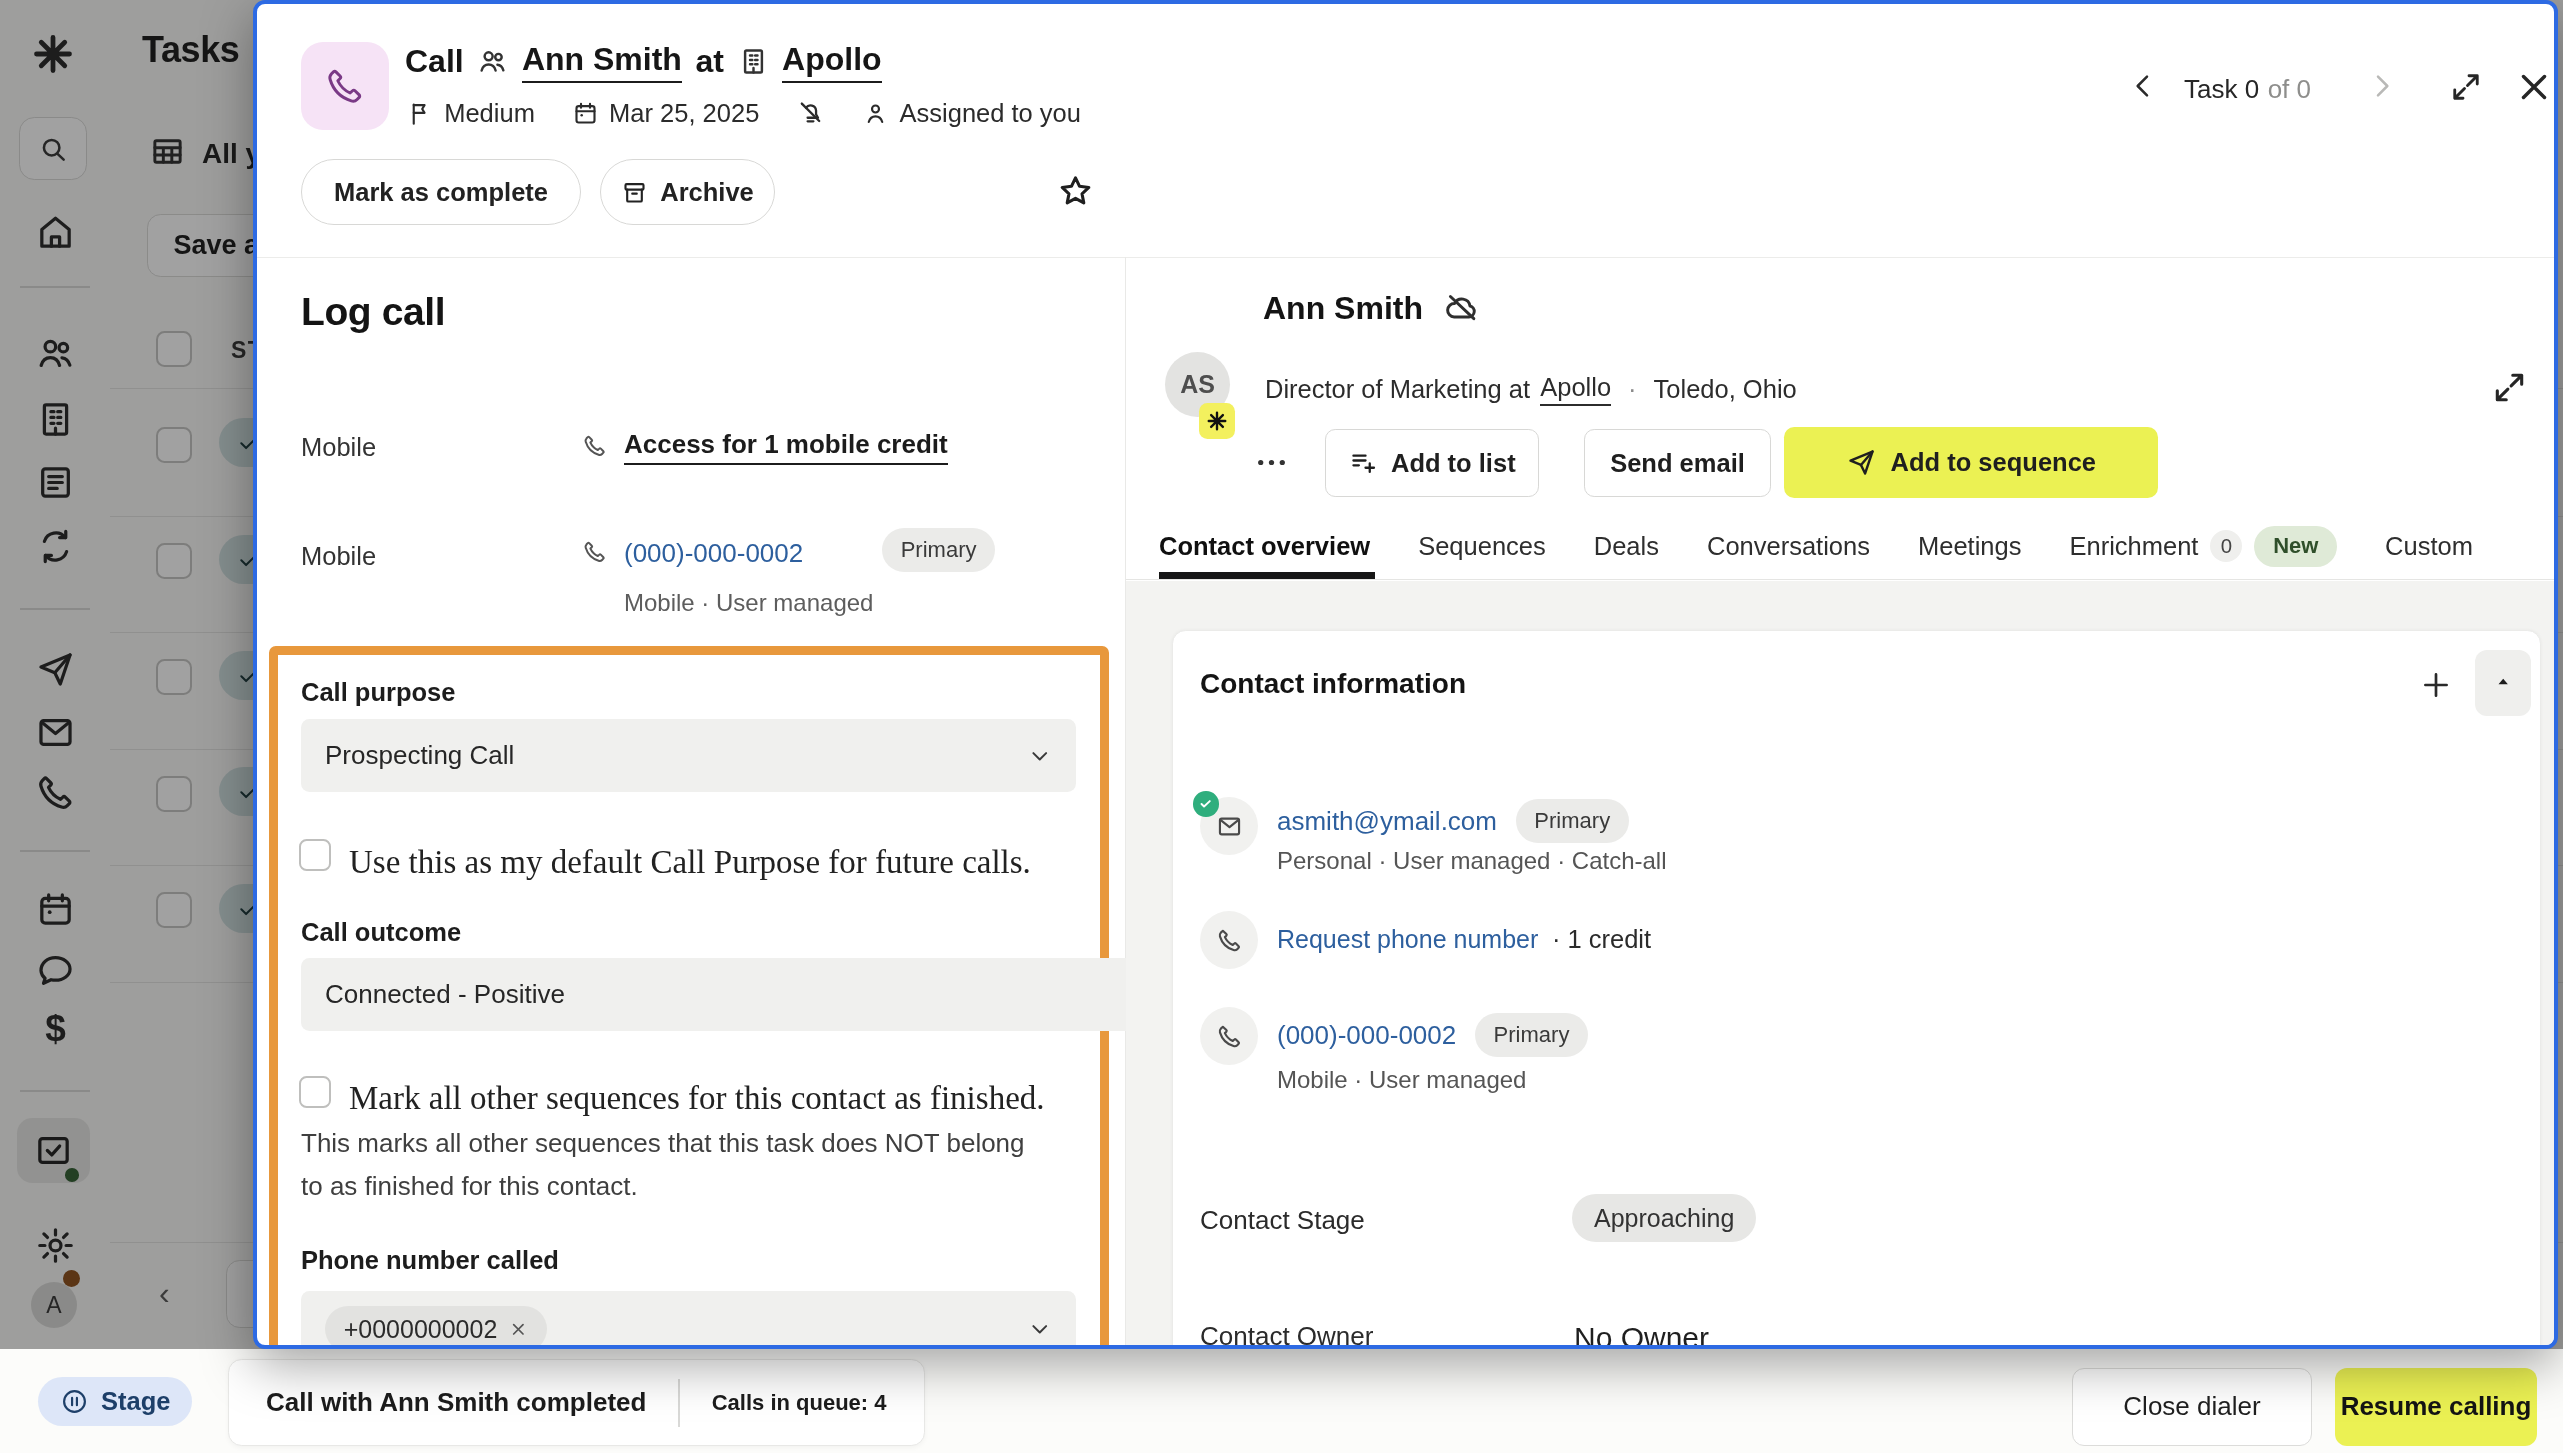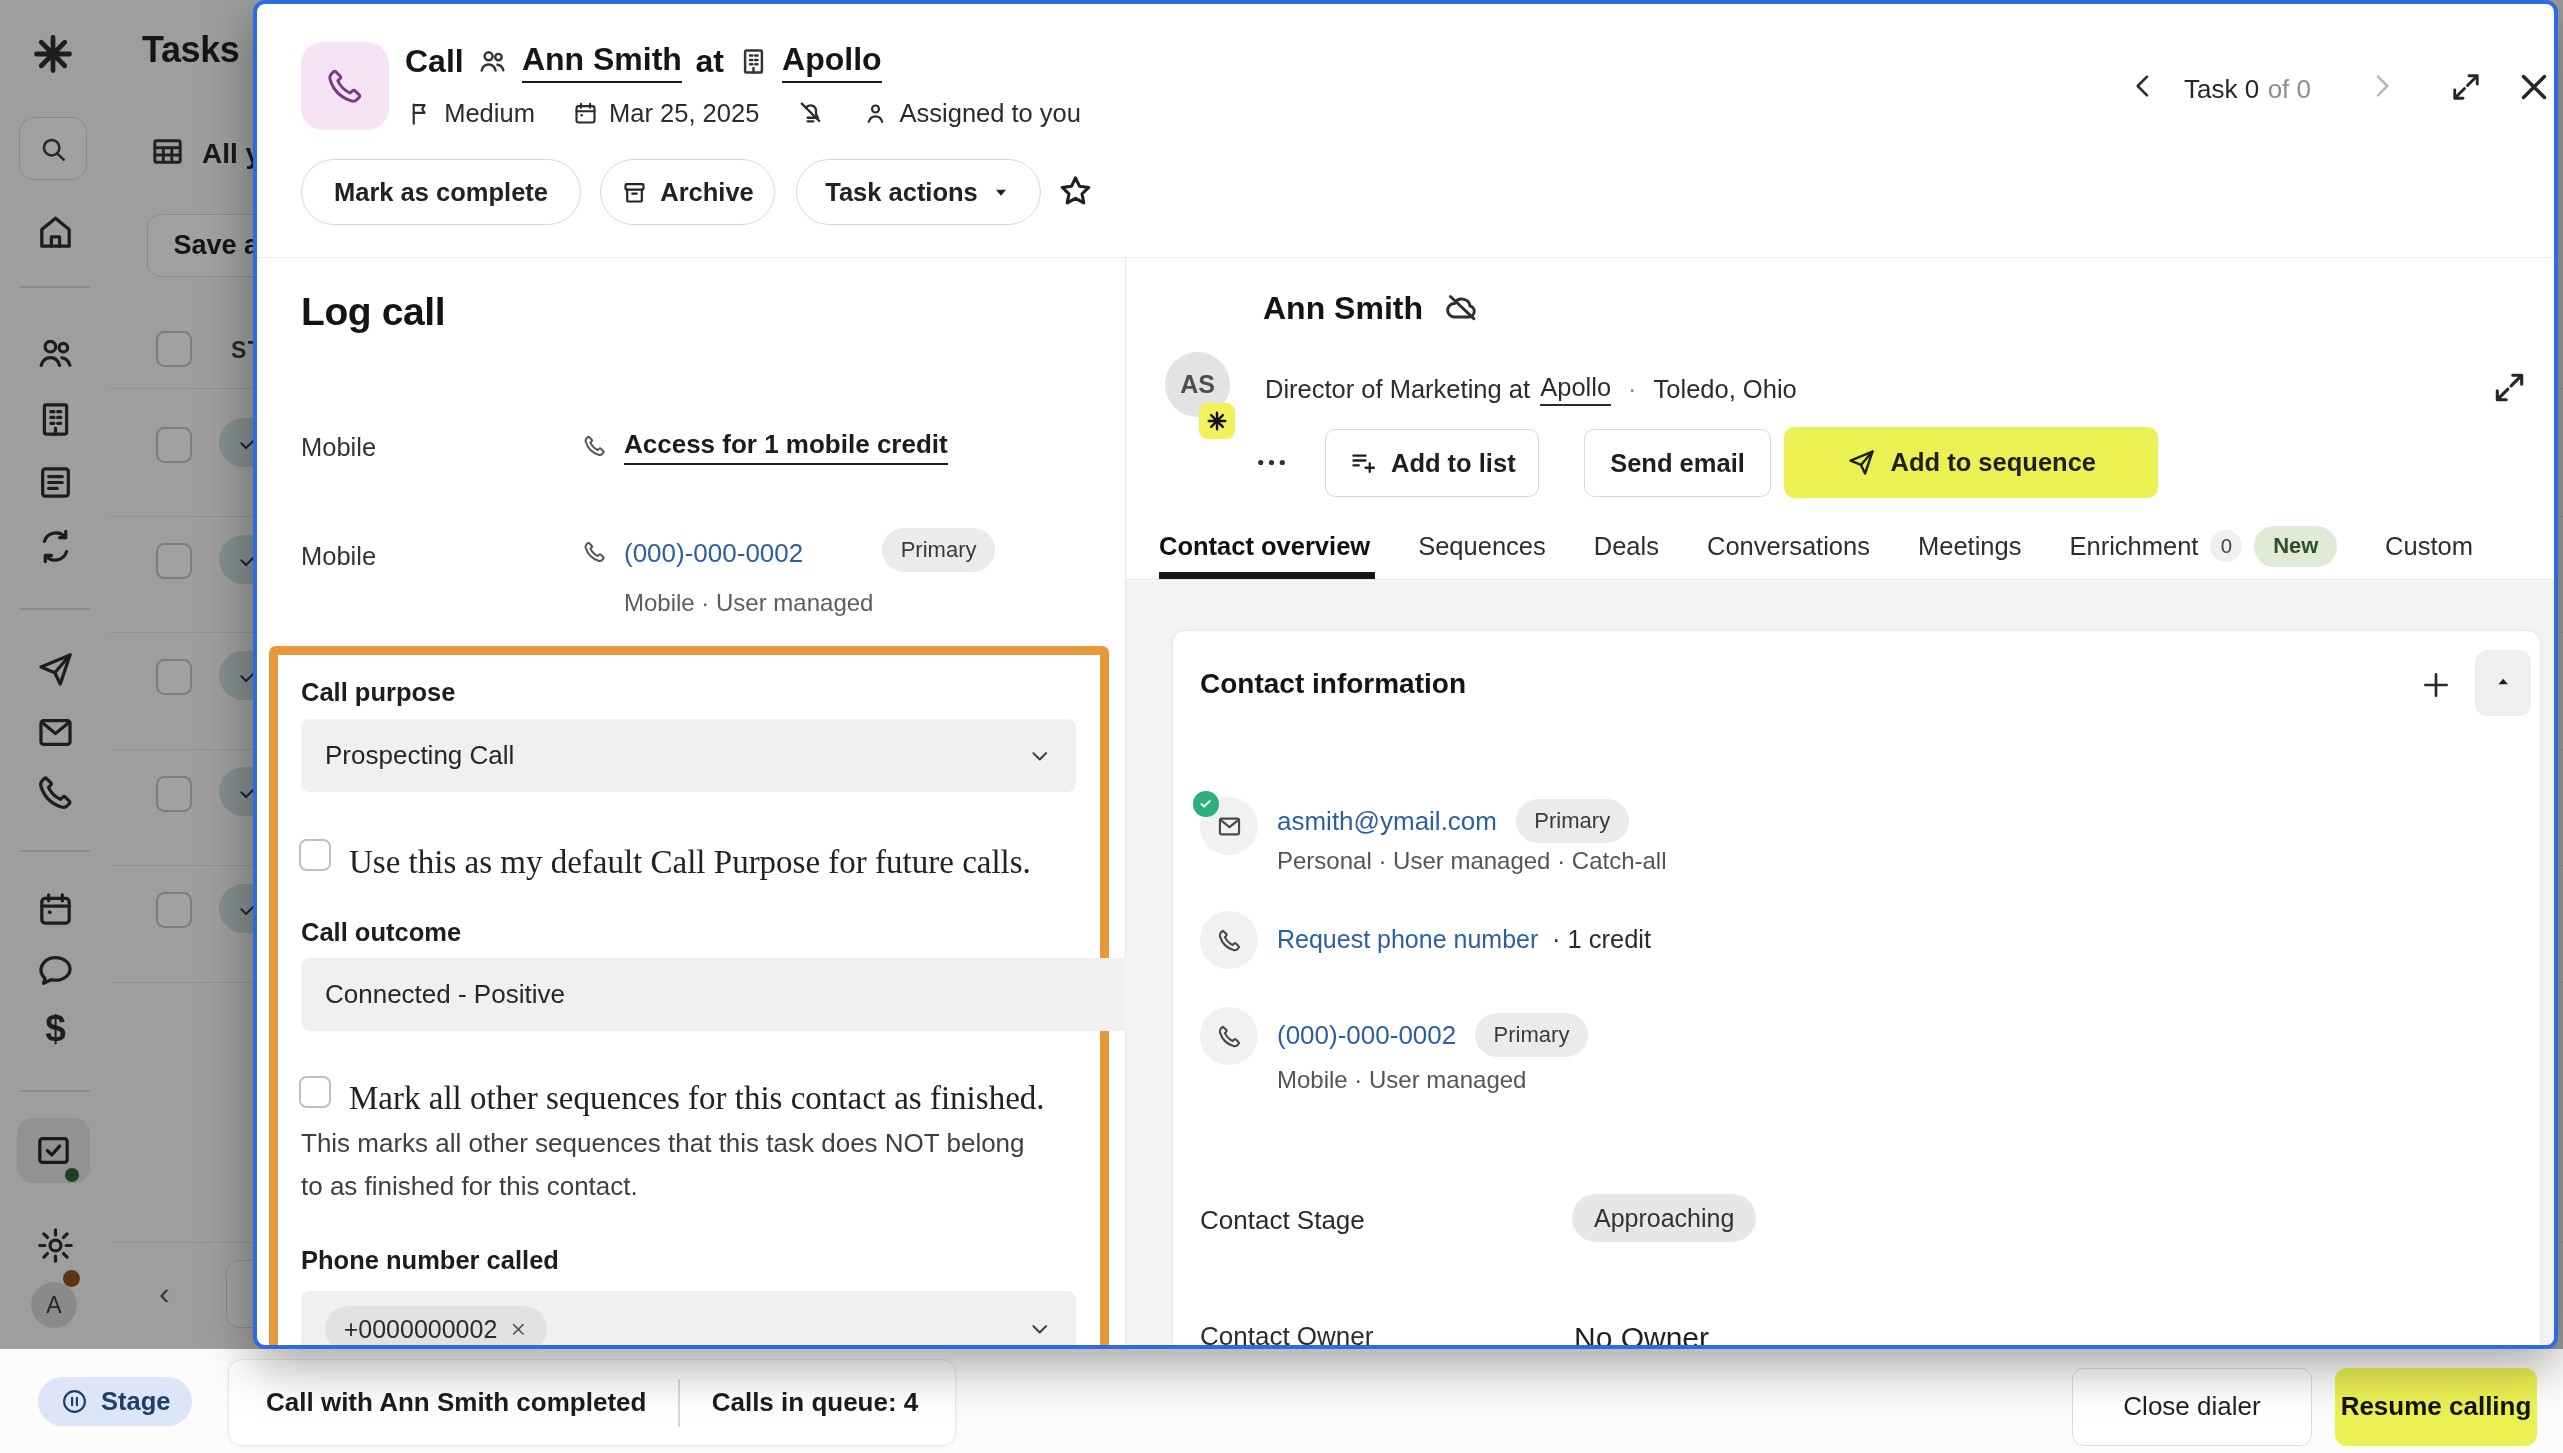--- a/index.html
+++ b/index.html
@@ -372,26 +372,20 @@
     </div>
     <div class="abs pillbtn" style="left:44px;top:155px;width:280px">
         <span>Mark as complete</span>
       </div>
     <div class="abs pillbtn" style="left:343px;top:155px;width:175px">
         <svg class="ic" viewBox="0 0 24 24" width="27" height="27">
           <use href="#i-archive"></use>
         </svg>
         <span>Archive</span>
       </div>
-    <div class="abs pillbtn" style="left:539px;top:155px;width:245px">
-        <span>Task actions</span>
-        <svg class="fic" viewBox="0 0 24 24" width="22" height="22">
-          <use href="#i-caretdown"></use>
-        </svg>
-      </div>
     <span class="abs" style="left:799px;top:168px;color:#1f1f1f">
         <svg class="ic" viewBox="0 0 24 24" width="39" height="39">
           <use href="#i-star"></use>
         </svg>
       </span>
 
     <span class="abs" style="left:1870px;top:66px;color:#2b2b2b">
         <svg class="ic" viewBox="0 0 24 24" width="32" height="32">
           <use href="#i-chevl"></use>
         </svg>
@@ -610,21 +604,21 @@
   <div id="footer" class="abs">
     <div class="abs" style="left:38px;top:28px;height:49px;padding:0 22px;border-radius:25.5px;background:#dde6f8;display:flex;align-items:center;gap:12px;color:#1d3f69">
       <svg class="ic" viewBox="0 0 24 24" width="29" height="29">
           <use href="#i-pause"></use>
         </svg>
       <span style="font-size:25.5px;font-weight:700">Stage</span>
     </div>
     <div class="abs" style="left:228px;top:10.2px;height:85px;border:1.3px solid #e8e8e6;border-radius:13.6px;background:#fff;display:flex;align-items:center;padding:0 37px;box-shadow:0 1.7px 5.1px rgba(0,0,0,0.04)">
       <span style="font-size:26px;font-weight:600;color:#1c1c1c">Call with Ann Smith completed</span>
       <span style="width:1.3px;height:48px;background:#d9d9d7;margin:0 32px"></span>
-      <span style="font-size:26px;font-weight:600;color:#1c1c1c">Calls in queue: 4</span>
+      <span style="font-size:22px;font-weight:600;color:#1c1c1c">Calls in queue: 4</span>
     </div>
     <div class="fbtn" style="left:2335px;width:202px;background:#ebf153;color:#141414;font-weight:700">
         <span>Resume calling</span>
       </div>
     <div class="fbtn" style="left:2072px;width:240px;border:1.7px solid #dcdcda;background:#fff;color:#1f1f1f;font-weight:500">
         <span>Close dialer</span>
       </div>
   </div>
 
 </div>

